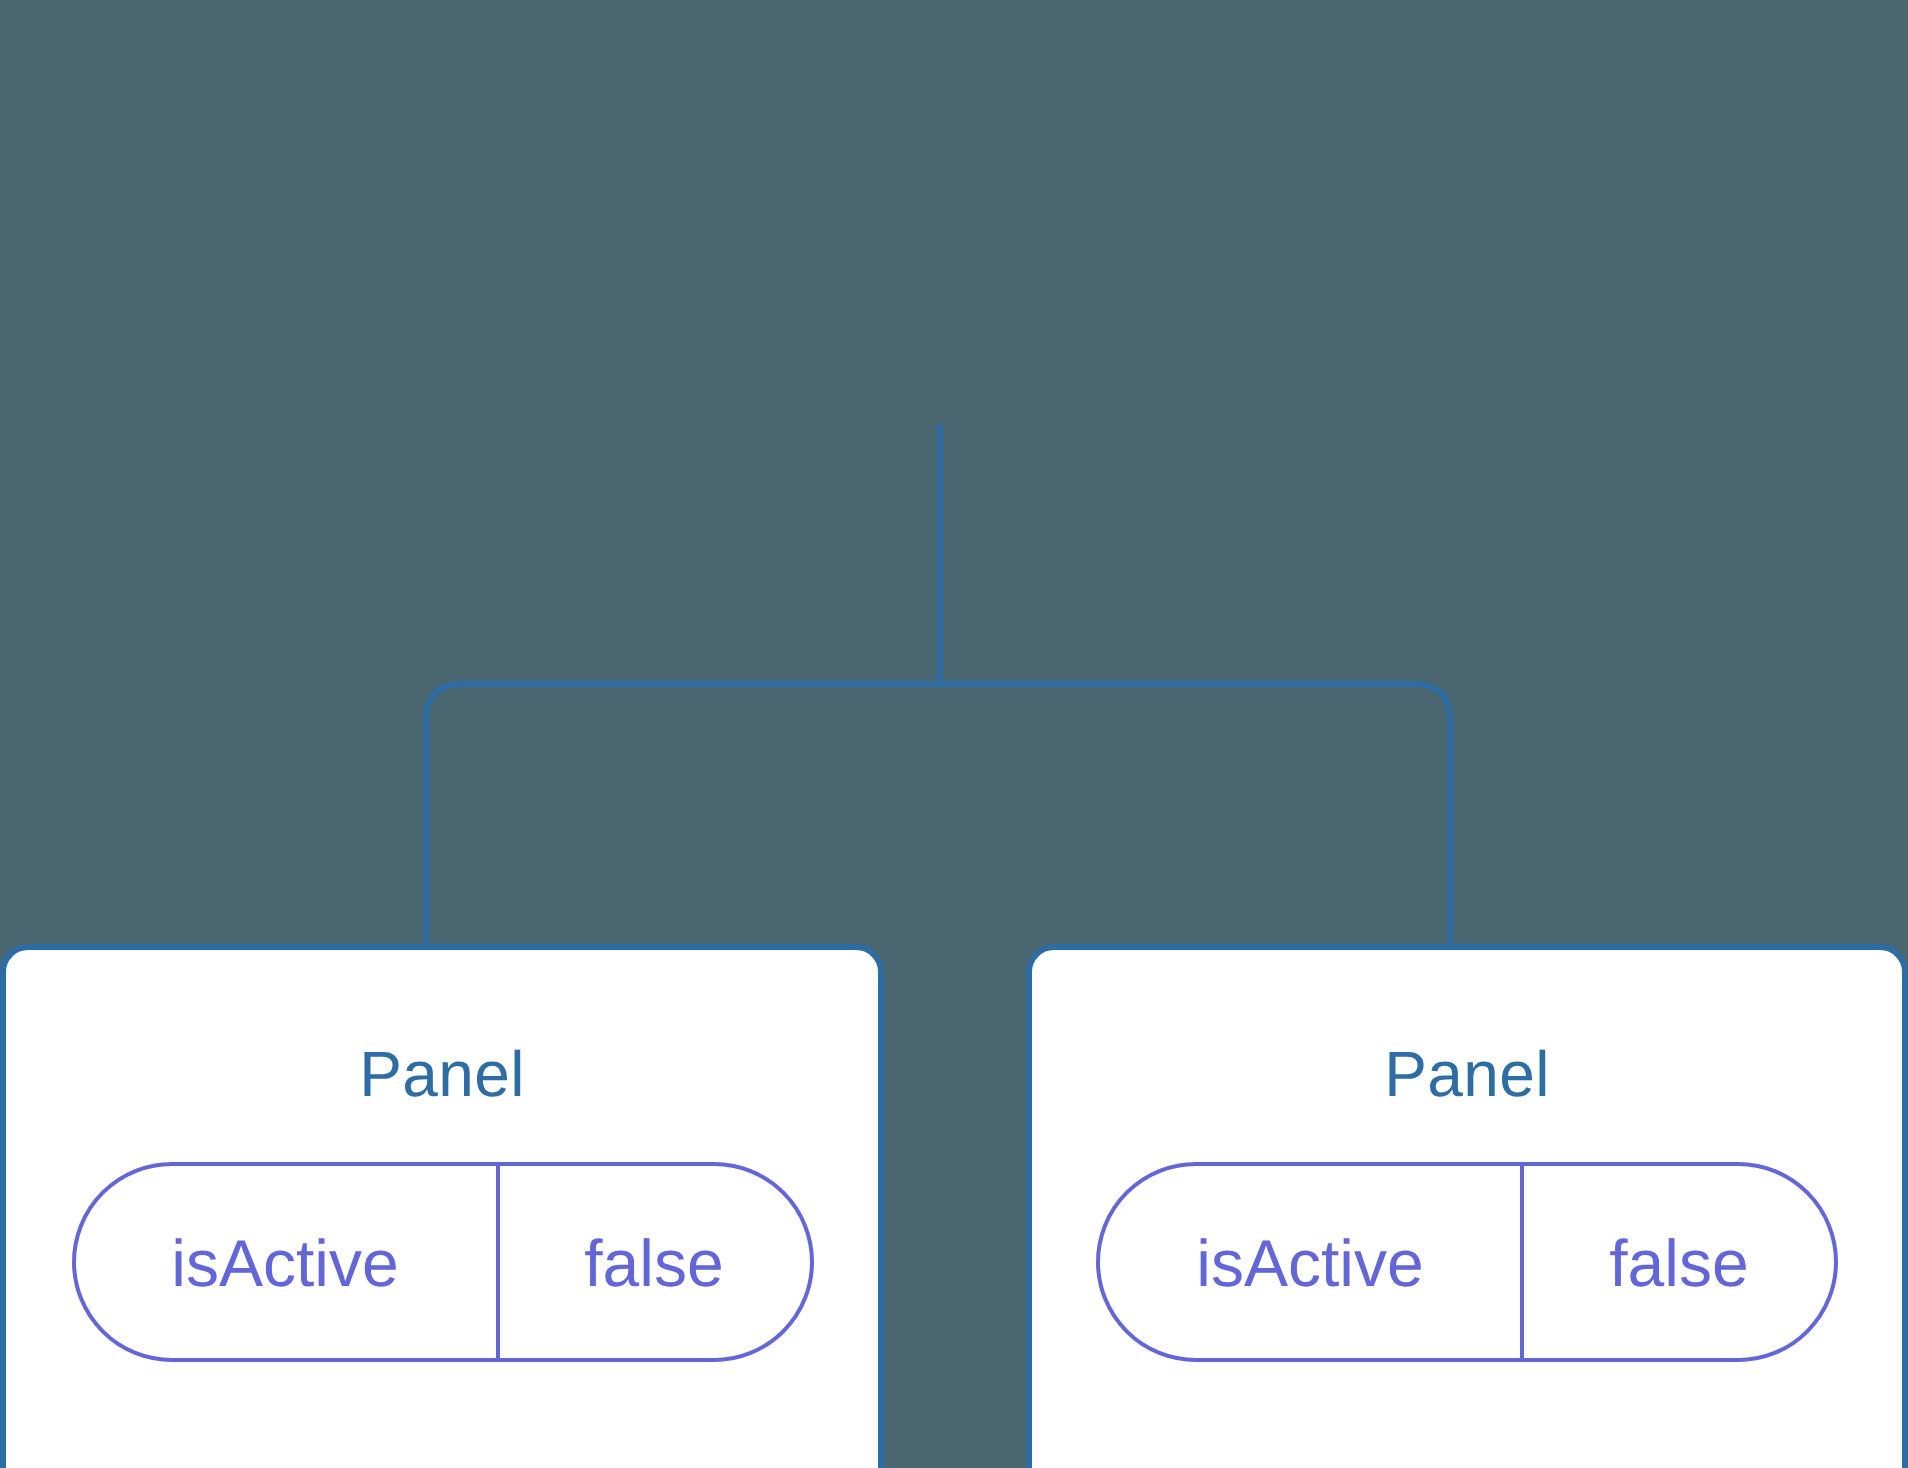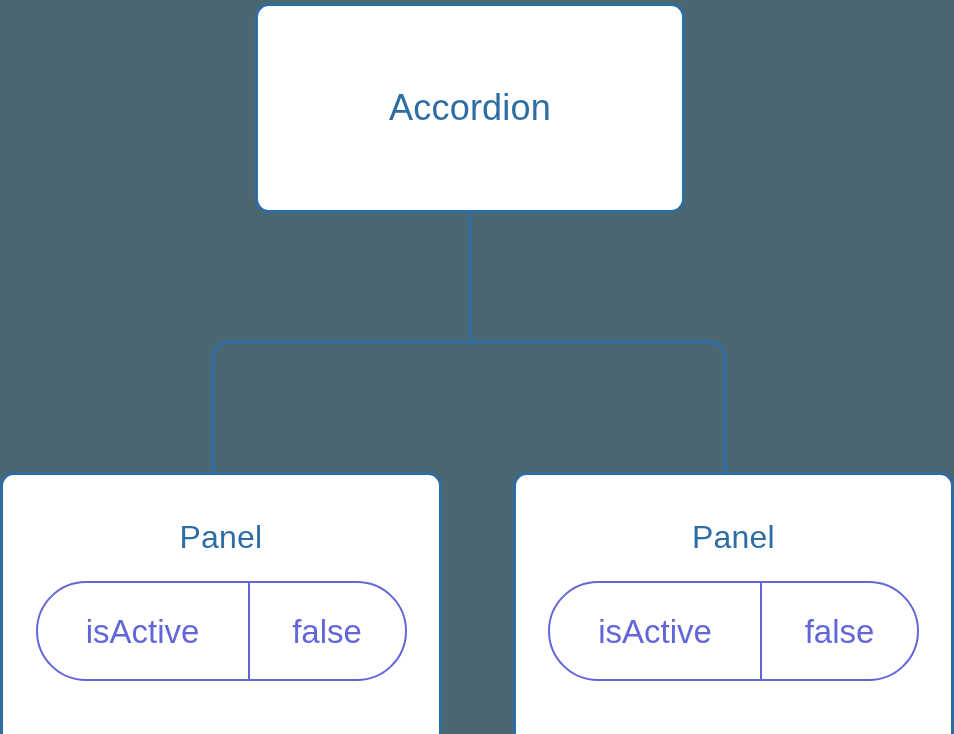--- a/index.html
+++ b/index.html
@@ -109,23 +109,20 @@
 
 <div id="canvas">
 
   <svg id="connectors" viewBox="0 0 954 734" width="954" height="734" fill="none">
 
     <path d="M 470 212 L 470 342" stroke="#2e6da4" stroke-width="3" fill="none"></path>
 
     <path d="M 213 472 L 213 360 Q 213 342 231 342 L 707 342 Q 725 342 725 360 L 725 472" stroke="#2e6da4" stroke-width="3" fill="none"></path>
   </svg>
 
-  <div class="node node-accordion">
-    <div class="node-title">Accordion</div>
-  </div>
 
   <div class="node node-panel node-panel-left">
     <div class="node-title">Panel</div>
     <div class="prop-pill">
       <div class="prop-key">isActive</div>
       <div class="prop-val">false</div>
     </div>
   </div>
 
   <div class="node node-panel node-panel-right">

